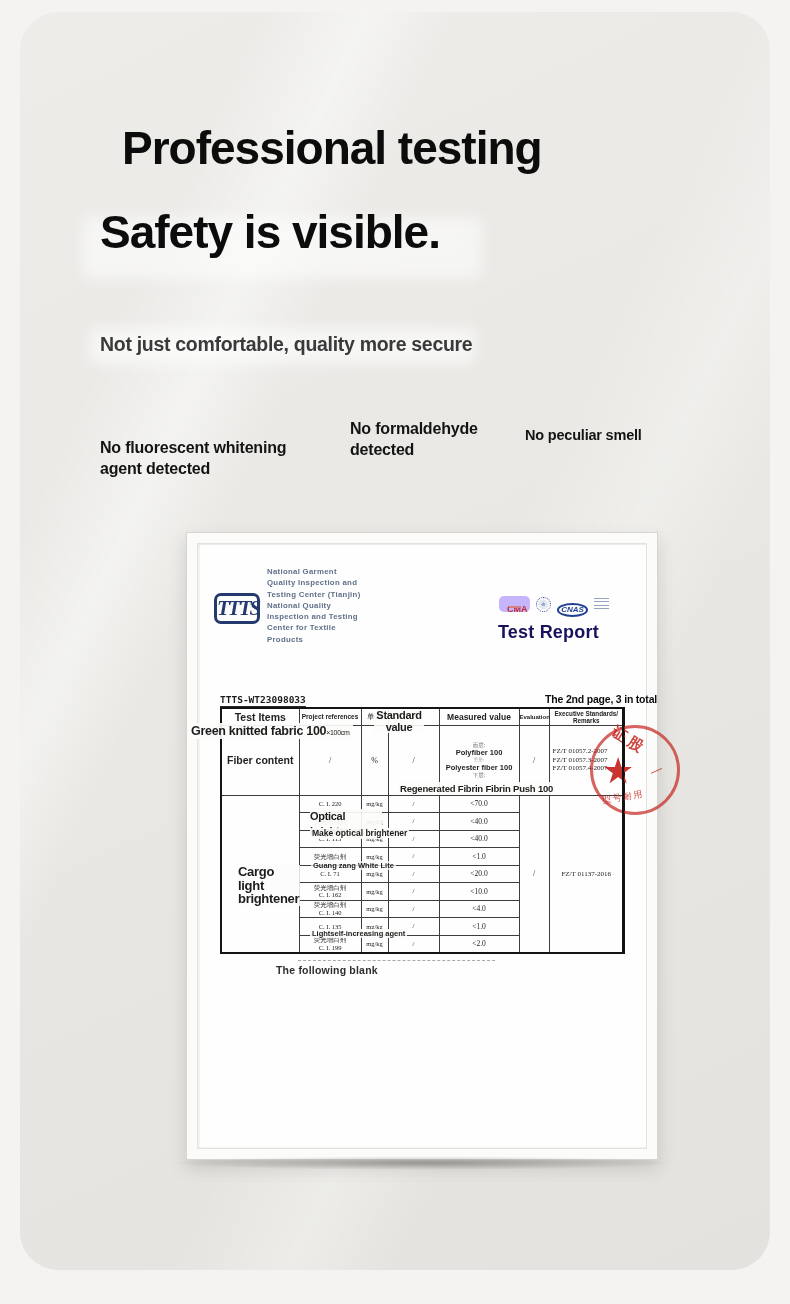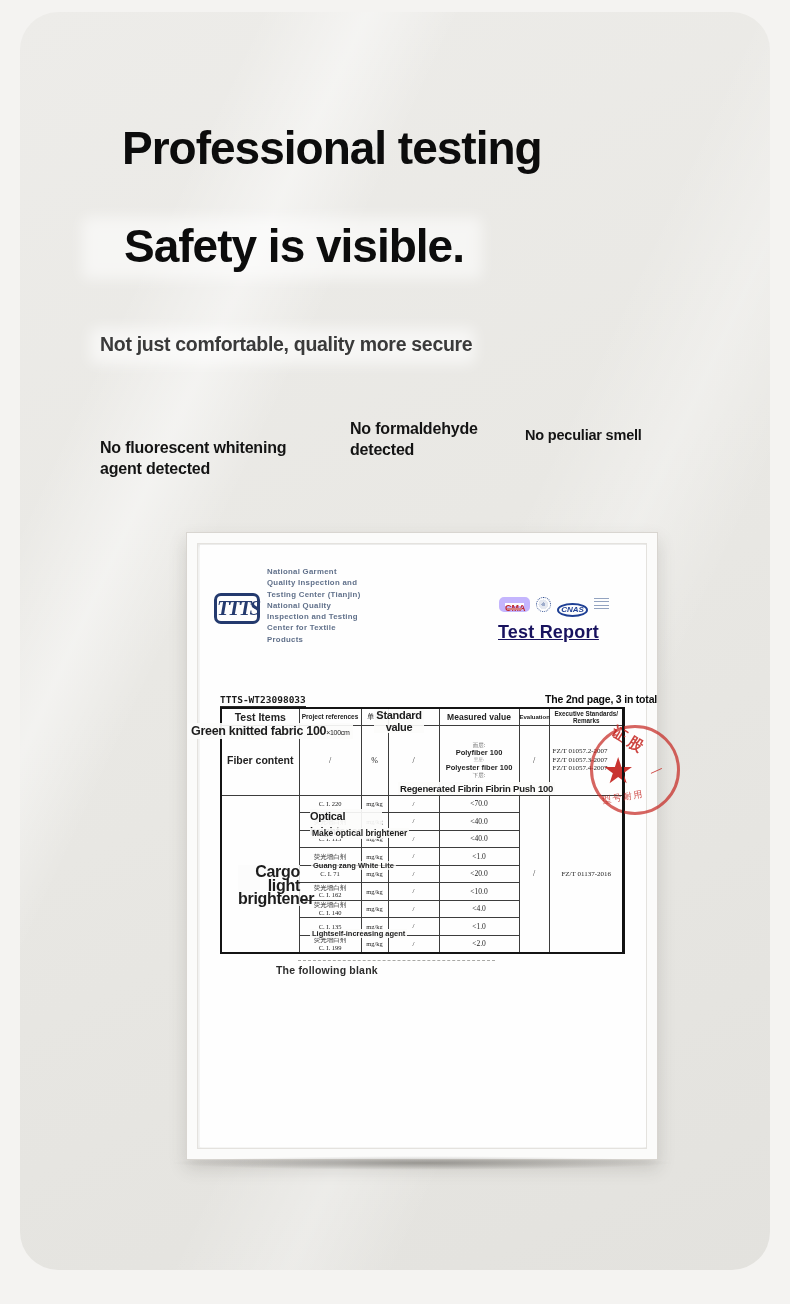--- a/index.html
+++ b/index.html
@@ -9,21 +9,21 @@
   .card { position:absolute; left:20px; top:12px; width:750px; height:1258px; border-radius:38px;
           background:linear-gradient(155deg,#edece9 0%,#e9e8e4 45%,#e3e2de 100%); overflow:hidden; }
   .card::before { content:""; position:absolute; inset:0;
           background:linear-gradient(115deg, rgba(255,255,255,0) 18%, rgba(255,255,255,.45) 26%, rgba(255,255,255,0) 33%,
                                      rgba(255,255,255,0) 55%, rgba(255,255,255,.30) 64%, rgba(255,255,255,0) 72%); }
   .patch { position:absolute; background:rgba(255,255,255,.55); filter:blur(7px); border-radius:6px; }
   .patch-1 { left:62px; top:205px; width:400px; height:62px; }
   .patch-2 { left:70px; top:316px; width:385px; height:36px; background:rgba(255,255,255,.6); }
 
   .h1 { position:absolute; left:80px; font-weight:bold; font-size:46px; letter-spacing:-1px; color:#0c0c0c; line-height:1.05; }
-  .h1-a { top:112px;margin-left:22px; } .h1-b { top:210px;margin-left:24px; }
+  .h1-a { top:112px;margin-left:22px; } .h1-b { top:196px; }
   .subtitle { position:absolute; left:80px; top:321px; font-size:19.5px; font-weight:bold; letter-spacing:-.3px; color:#3a3a3a; }
 
   .feature { position:absolute; font-weight:bold; color:#141414; font-size:16px; line-height:20.5px; letter-spacing:-.2px; }
   .feature-1 { left:80px; top:426px; width:215px; }
   .feature-2 { left:330px; top:407px; width:150px; }
   .feature-3 { left:505px; top:413px; font-size:14.5px; }
 
   
   .frame { position:absolute; left:166px; top:520px; width:472px; height:628px; background:#fbfbfa;
            border:1px solid #d8d5d0; box-shadow:0 8px 16px rgba(70,68,62,.18); }
@@ -35,30 +35,30 @@
   .paper { position:absolute; left:180px; top:533px; width:446px; height:602px; background:#fefefe; }
   .paper > div { position:absolute; }
 
   
   .logo { left:14px; top:48px; width:46px; height:31px; border:3px solid #243a6e; border-radius:7px;
           color:#243a6e; font-family:"Liberation Serif",serif; font-style:italic; font-weight:bold;
           font-size:21px; text-align:center; line-height:25px; letter-spacing:-2px; }
   .org { left:67px; top:21px; width:126px; font-size:7.8px; font-weight:bold; color:#60708a;
          line-height:11.3px; letter-spacing:.3px; }
   .marks { left:299px; top:50px; width:110px; height:18px; display:flex; align-items:center; gap:6px; }
-  .cma { width:31px; height:15px; border:6px solid #c4b5fd; border-radius:5px; color:#c0272d;
+  .cma { width:31px; height:15px; border:8px solid #c4b5fd; border-radius:5px; color:#c0272d;
          font-size:9px; font-weight:bold; text-align:center; line-height:11px; position:relative; }
   .cma::after { content:""; position:absolute; left:2px; right:2px; bottom:-4px; height:2px; background:#d7807f; }
   .seal { width:15px; height:15px; border-radius:50%; border:1.5px dotted #2c4b8f;
           background:radial-gradient(circle, rgba(44,75,143,.45) 0 2px, rgba(44,75,143,.12) 2px 5px, transparent 5px); }
   .cnas { width:31px; height:14px; border:2px solid #1e3f94; border-radius:50%; color:#1e3f94;
           font-style:italic; font-size:8px; font-weight:bold; text-align:center; line-height:10px;margin-top:12px; }
   .cnas-note { width:15px; height:13px;
           background:repeating-linear-gradient(to bottom, #93a3c0 0 1px, transparent 1px 3.4px); }
-  .rpt-title { left:298px; top:77px; font-size:18px; font-weight:bold; color:#18125e; letter-spacing:.2px;text-decoration:underline; }
+  .rpt-title { left:298px; top:77px; font-size:18px; font-weight:bold; color:#18125e; letter-spacing:.2px; }
 
   .rpt-no { left:20px; top:149px; font-family:"DejaVu Sans Mono",monospace; font-size:9.5px; font-weight:bold;
             color:#1b1b1b; border-bottom:1.5px solid #2a2a2a; padding-bottom:1px; }
   .page-note { top:148px; right:-11px; font-size:10.5px; font-weight:bold; color:#0d0d0d; letter-spacing:-.2px; }
 
   
   .tbl-zone { left:20px; top:162px; width:403px; height:245px; }
   table.rpt { width:403px; height:245px; border-collapse:collapse; table-layout:fixed;
               font-family:"Liberation Serif",serif; color:#222; }
   .rpt td, .rpt th { border:1px solid #3d3d3d; padding:0; text-align:center; vertical-align:middle; overflow:visible; }
@@ -89,21 +89,21 @@
   
   .ovl { position:absolute; background:rgba(252,252,251,.92); color:#1c1c1c; font-weight:bold;
          font-family:"Liberation Sans",sans-serif; z-index:4; }
   .ovl-sample { left:-12px; top:178px; font-size:12.5px; padding:1px 3px; white-space:nowrap; letter-spacing:-.3px; }
   .ovl-sample .sm { font-size:7px; font-weight:normal; }
   .ovl-stdval { left:174px; top:164px; width:50px; font-size:11px; line-height:12px; text-align:center; letter-spacing:-.3px; }
   .ovl-optical { left:110px; top:240px; width:72px; font-size:11px; line-height:15px; letter-spacing:-.3px;margin-top:24px; }
   .ovl-regen { left:198px; top:237px; font-size:9.5px; white-space:nowrap; padding:1px 2px; letter-spacing:-.2px; }
   .ovl-make { left:110px; top:283px; font-size:8.5px; white-space:nowrap; padding:0 2px; }
   .ovl-guang { left:111px; top:316px; font-size:7.5px; white-space:nowrap; padding:0 2px; background:rgba(252,252,251,.75); }
-  .ovl-cargo { left:38px; top:320px; width:62px; font-size:16px; line-height:13.5px; text-align:right;
+  .ovl-cargo { left:38px; top:320px; width:62px; font-size:13px; line-height:13.5px; text-align:left;
                background:rgba(252,252,251,.85); letter-spacing:-.3px; }
   .ovl-light { left:110px; top:384px; font-size:7.5px; white-space:nowrap; padding:0 2px; }
 
   
   .stamp { left:390px; top:180px; width:90px; height:90px; z-index:6; }
   .stamp .ring { position:absolute; inset:0; border:3px solid rgba(196,35,30,.7); border-radius:50%; }
   .stamp .star { position:absolute; left:12px; top:28px; font-size:36px; line-height:36px; color:rgba(196,35,30,.92); }
   .stamp .arc { position:absolute; left:20px; top:6px; font-size:15px; font-weight:bold; color:rgba(196,35,30,.85);
                 letter-spacing:4px; transform:rotate(32deg); white-space:nowrap; }
   .stamp .dash { position:absolute; left:60px; top:38px; font-size:12px; color:rgba(196,35,30,.85); transform:rotate(-25deg); }

